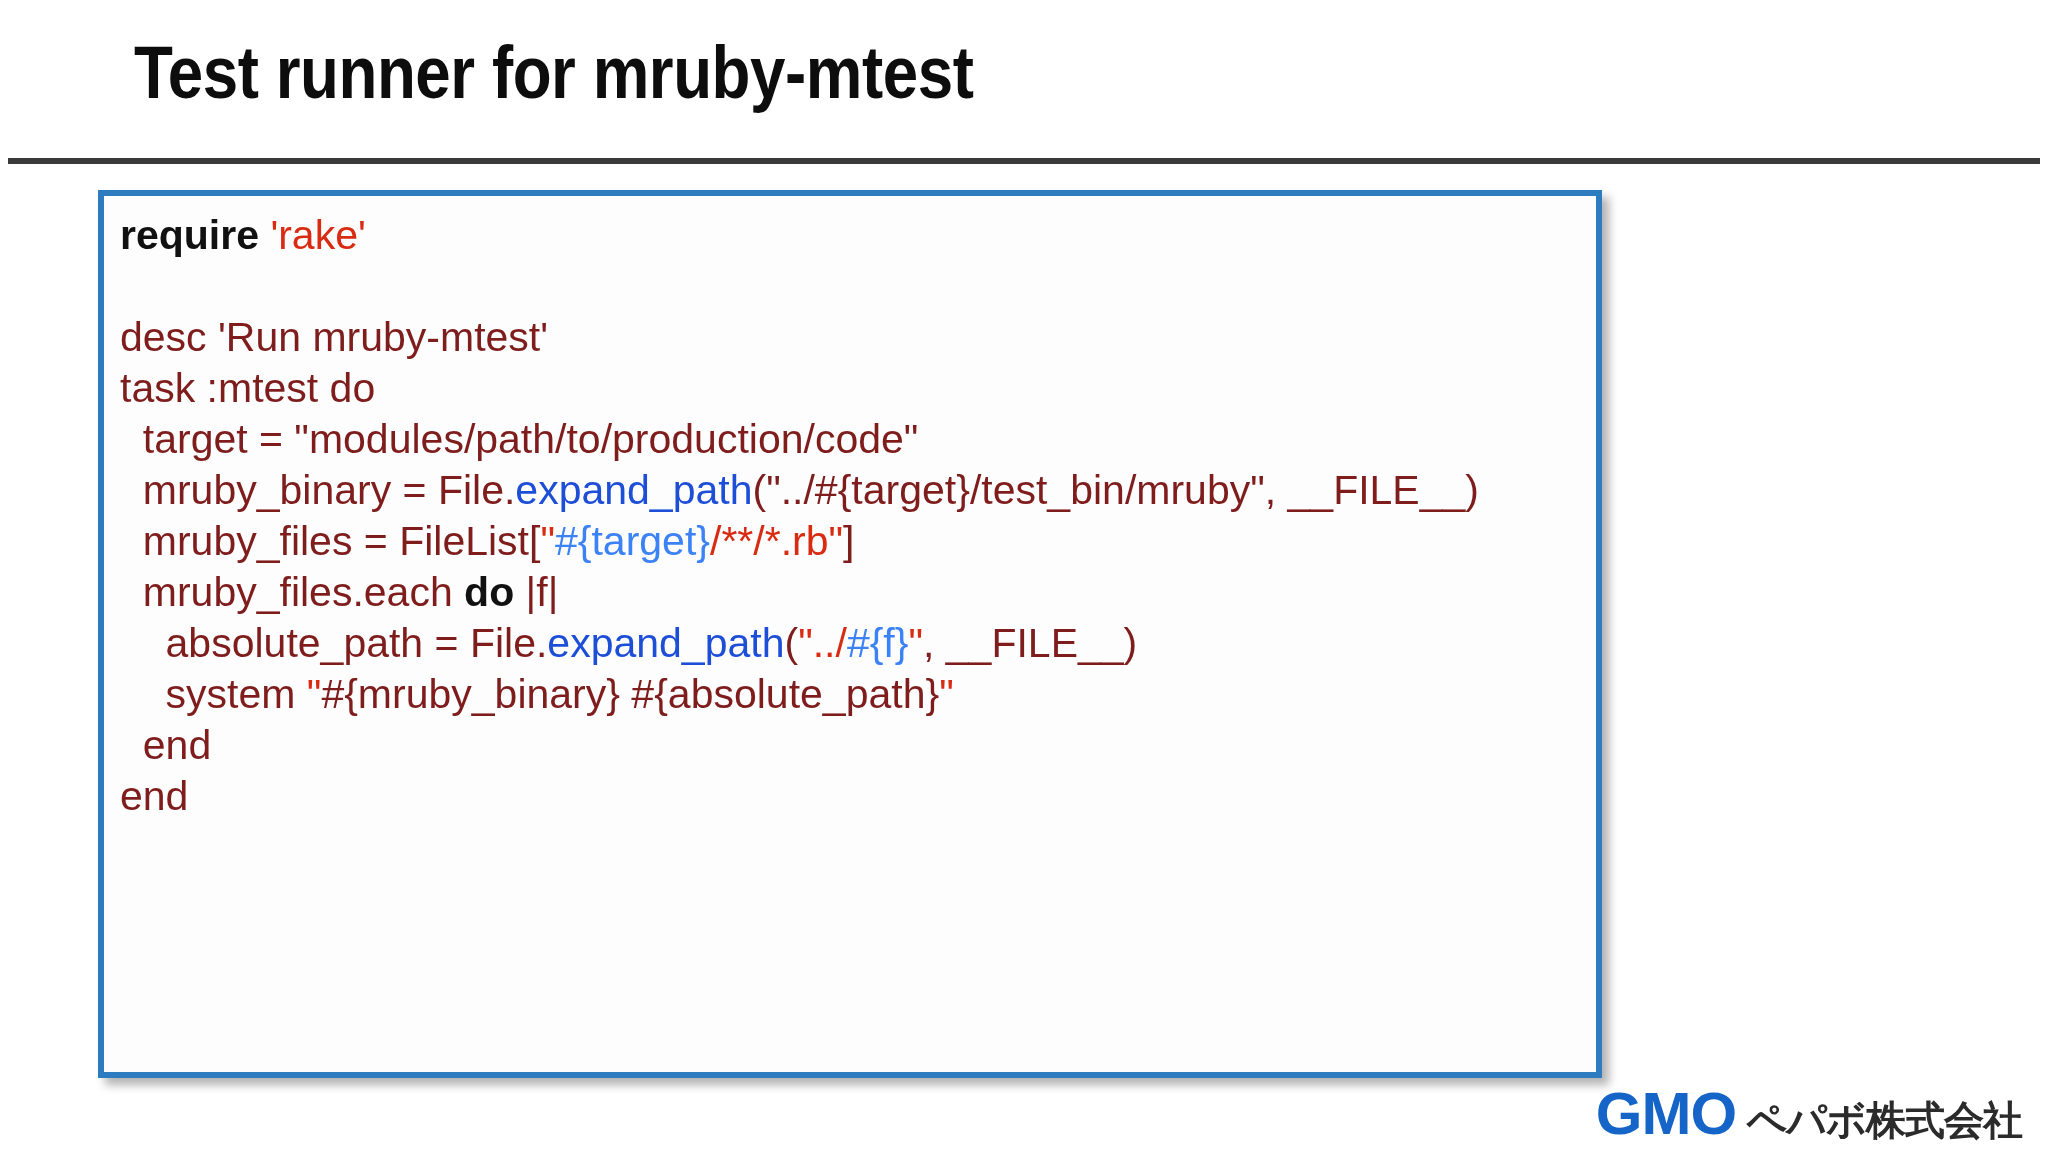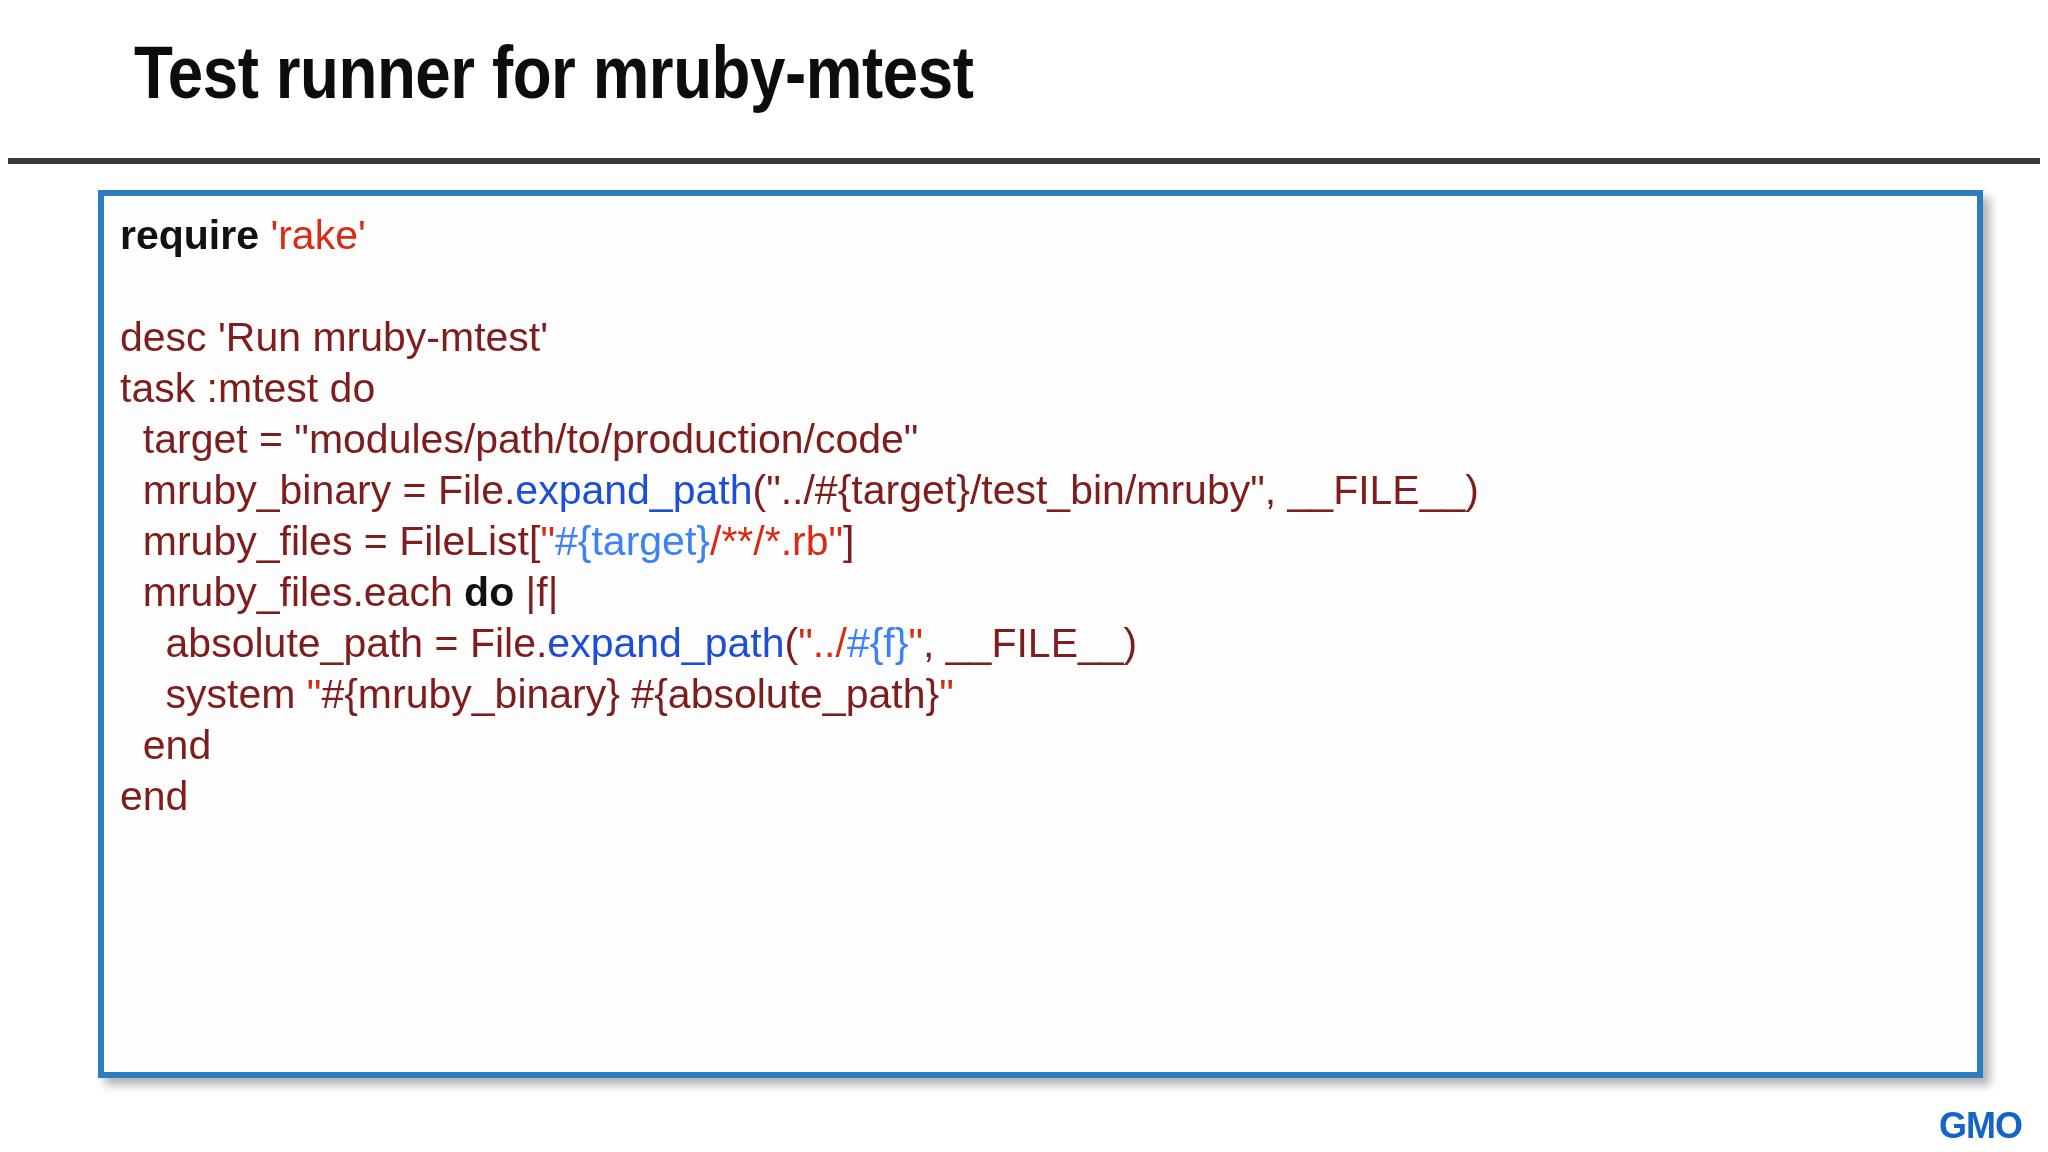--- a/index.html
+++ b/index.html
@@ -40,21 +40,21 @@
     width: 2032px;
     height: 6px;
     background: #3a3a3a;
   }
 
   
   .code-panel {
     position: absolute;
     left: 98px;
     top: 190px;
-    width: 1885px;
+    width: 1504px;
     height: 888px;
     background: #fdfdfd;
     border: 6px solid #2e7cc0;
     box-sizing: border-box;
     box-shadow: 7px 7px 9px rgba(0,0,0,0.30);
   }
 
   .code-body {
     position: absolute;
     left: 16px;
@@ -84,21 +84,21 @@
     right: 26px;
     bottom: 8px;
     display: flex;
     align-items: baseline;
     gap: 10px;
     white-space: nowrap;
   }
   .logo-gmo {
     font-family: "Liberation Sans", sans-serif;
     font-weight: bold;
-    font-size: 36px;
+    font-size: 60px;
     letter-spacing: -1px;
     color: #1565c8;
     line-height: 1;
   }
   .logo-jp {
     font-family: "DejaVu Sans", sans-serif;
     font-weight: bold;
     font-size: 40px;
     letter-spacing: -1px;
     color: #2b2b2b;
@@ -111,13 +111,14 @@
 <div class="slide-title">Test runner for mruby-mtest</div>
 
 <div class="title-rule"></div>
 
 <div class="code-panel">
   <div class="code-body" id="code-body"><div class="code-line"><span class="kw">require </span><span class="str">'rake'</span></div><div class="code-line blank">&nbsp;</div><div class="code-line"><span class="plain">desc 'Run mruby-mtest'</span></div><div class="code-line"><span class="plain">task :mtest do</span></div><div class="code-line"><span class="plain">  target = "modules/path/to/production/code"</span></div><div class="code-line"><span class="plain">  mruby_binary = File.</span><span class="fn">expand_path</span><span class="plain">("../#{target}/test_bin/mruby", __FILE__)</span></div><div class="code-line"><span class="plain">  mruby_files = FileList[</span><span class="str">"</span><span class="interp">#{target}</span><span class="str">/**/*.rb"</span><span class="plain">]</span></div><div class="code-line"><span class="plain">  mruby_files.each </span><span class="kw">do</span><span class="plain"> |f|</span></div><div class="code-line"><span class="plain">    absolute_path = File.</span><span class="fn">expand_path</span><span class="plain">(</span><span class="str">"../</span><span class="interp">#{f}</span><span class="str">"</span><span class="plain">, __FILE__)</span></div><div class="code-line"><span class="plain">    system </span><span class="str">"</span><span class="plain">#{mruby_binary} #{absolute_path}</span><span class="str">"</span></div><div class="code-line"><span class="plain">  end</span></div><div class="code-line"><span class="plain">end</span></div></div>
 </div>
 
 <div class="footer-logo">
   <span class="logo-gmo">GMO</span>
+  <span class="logo-jp">ペパボ株式会社</span>
 </div>
 
 </body></html>

